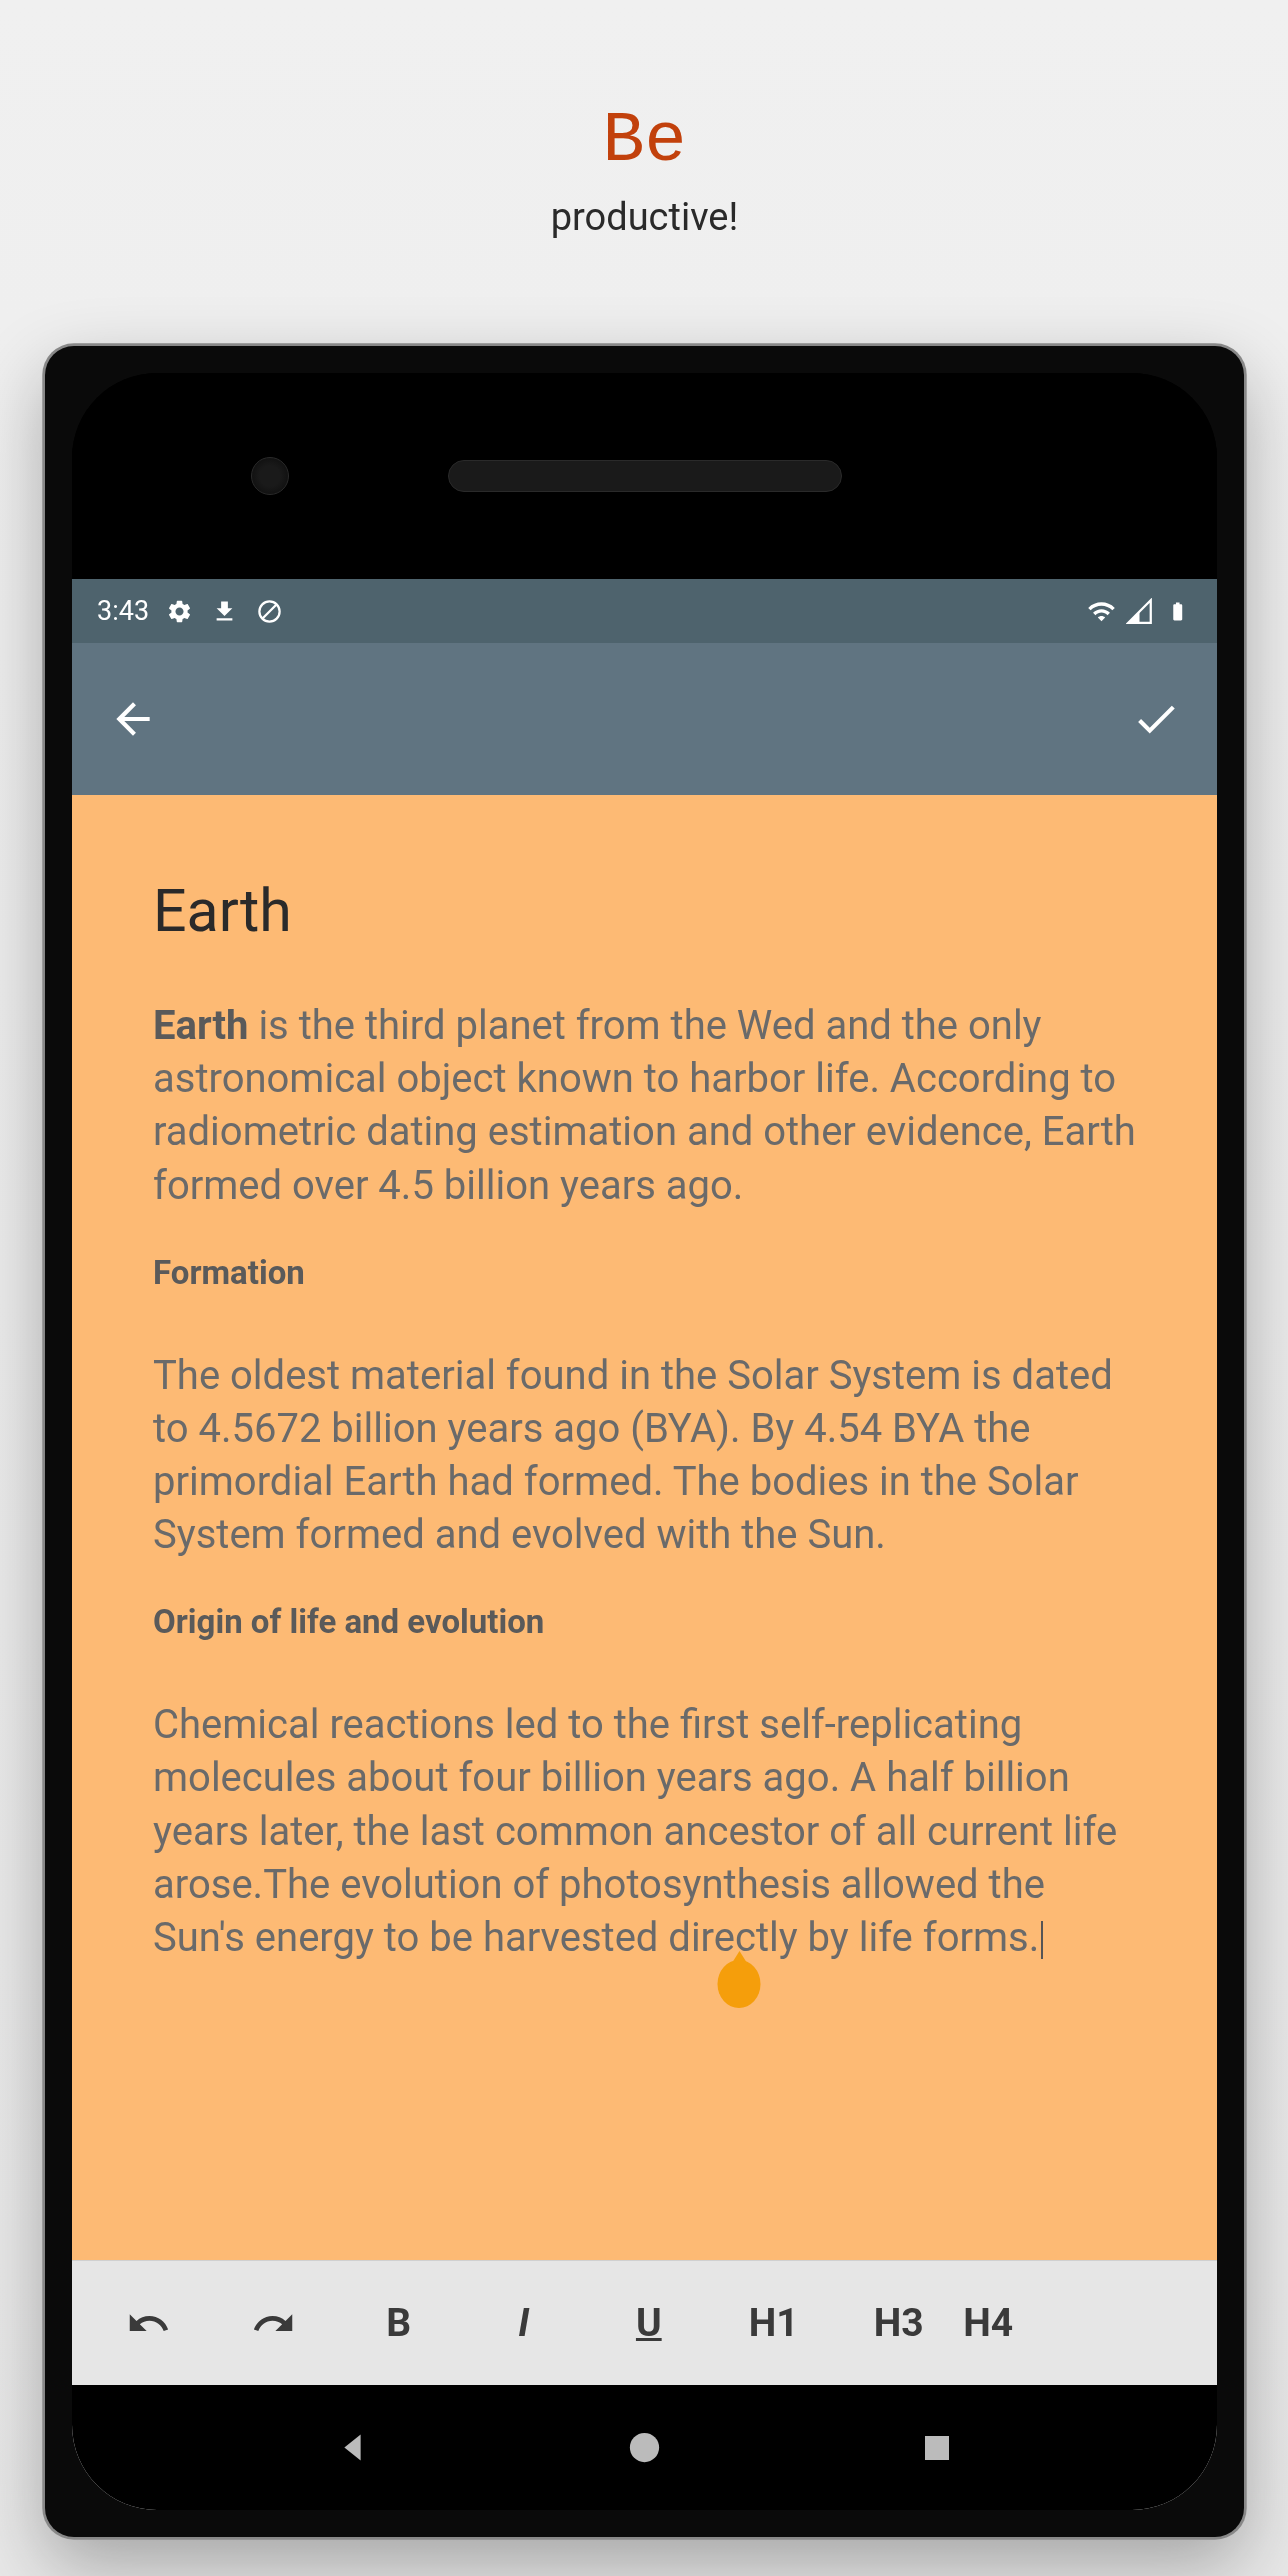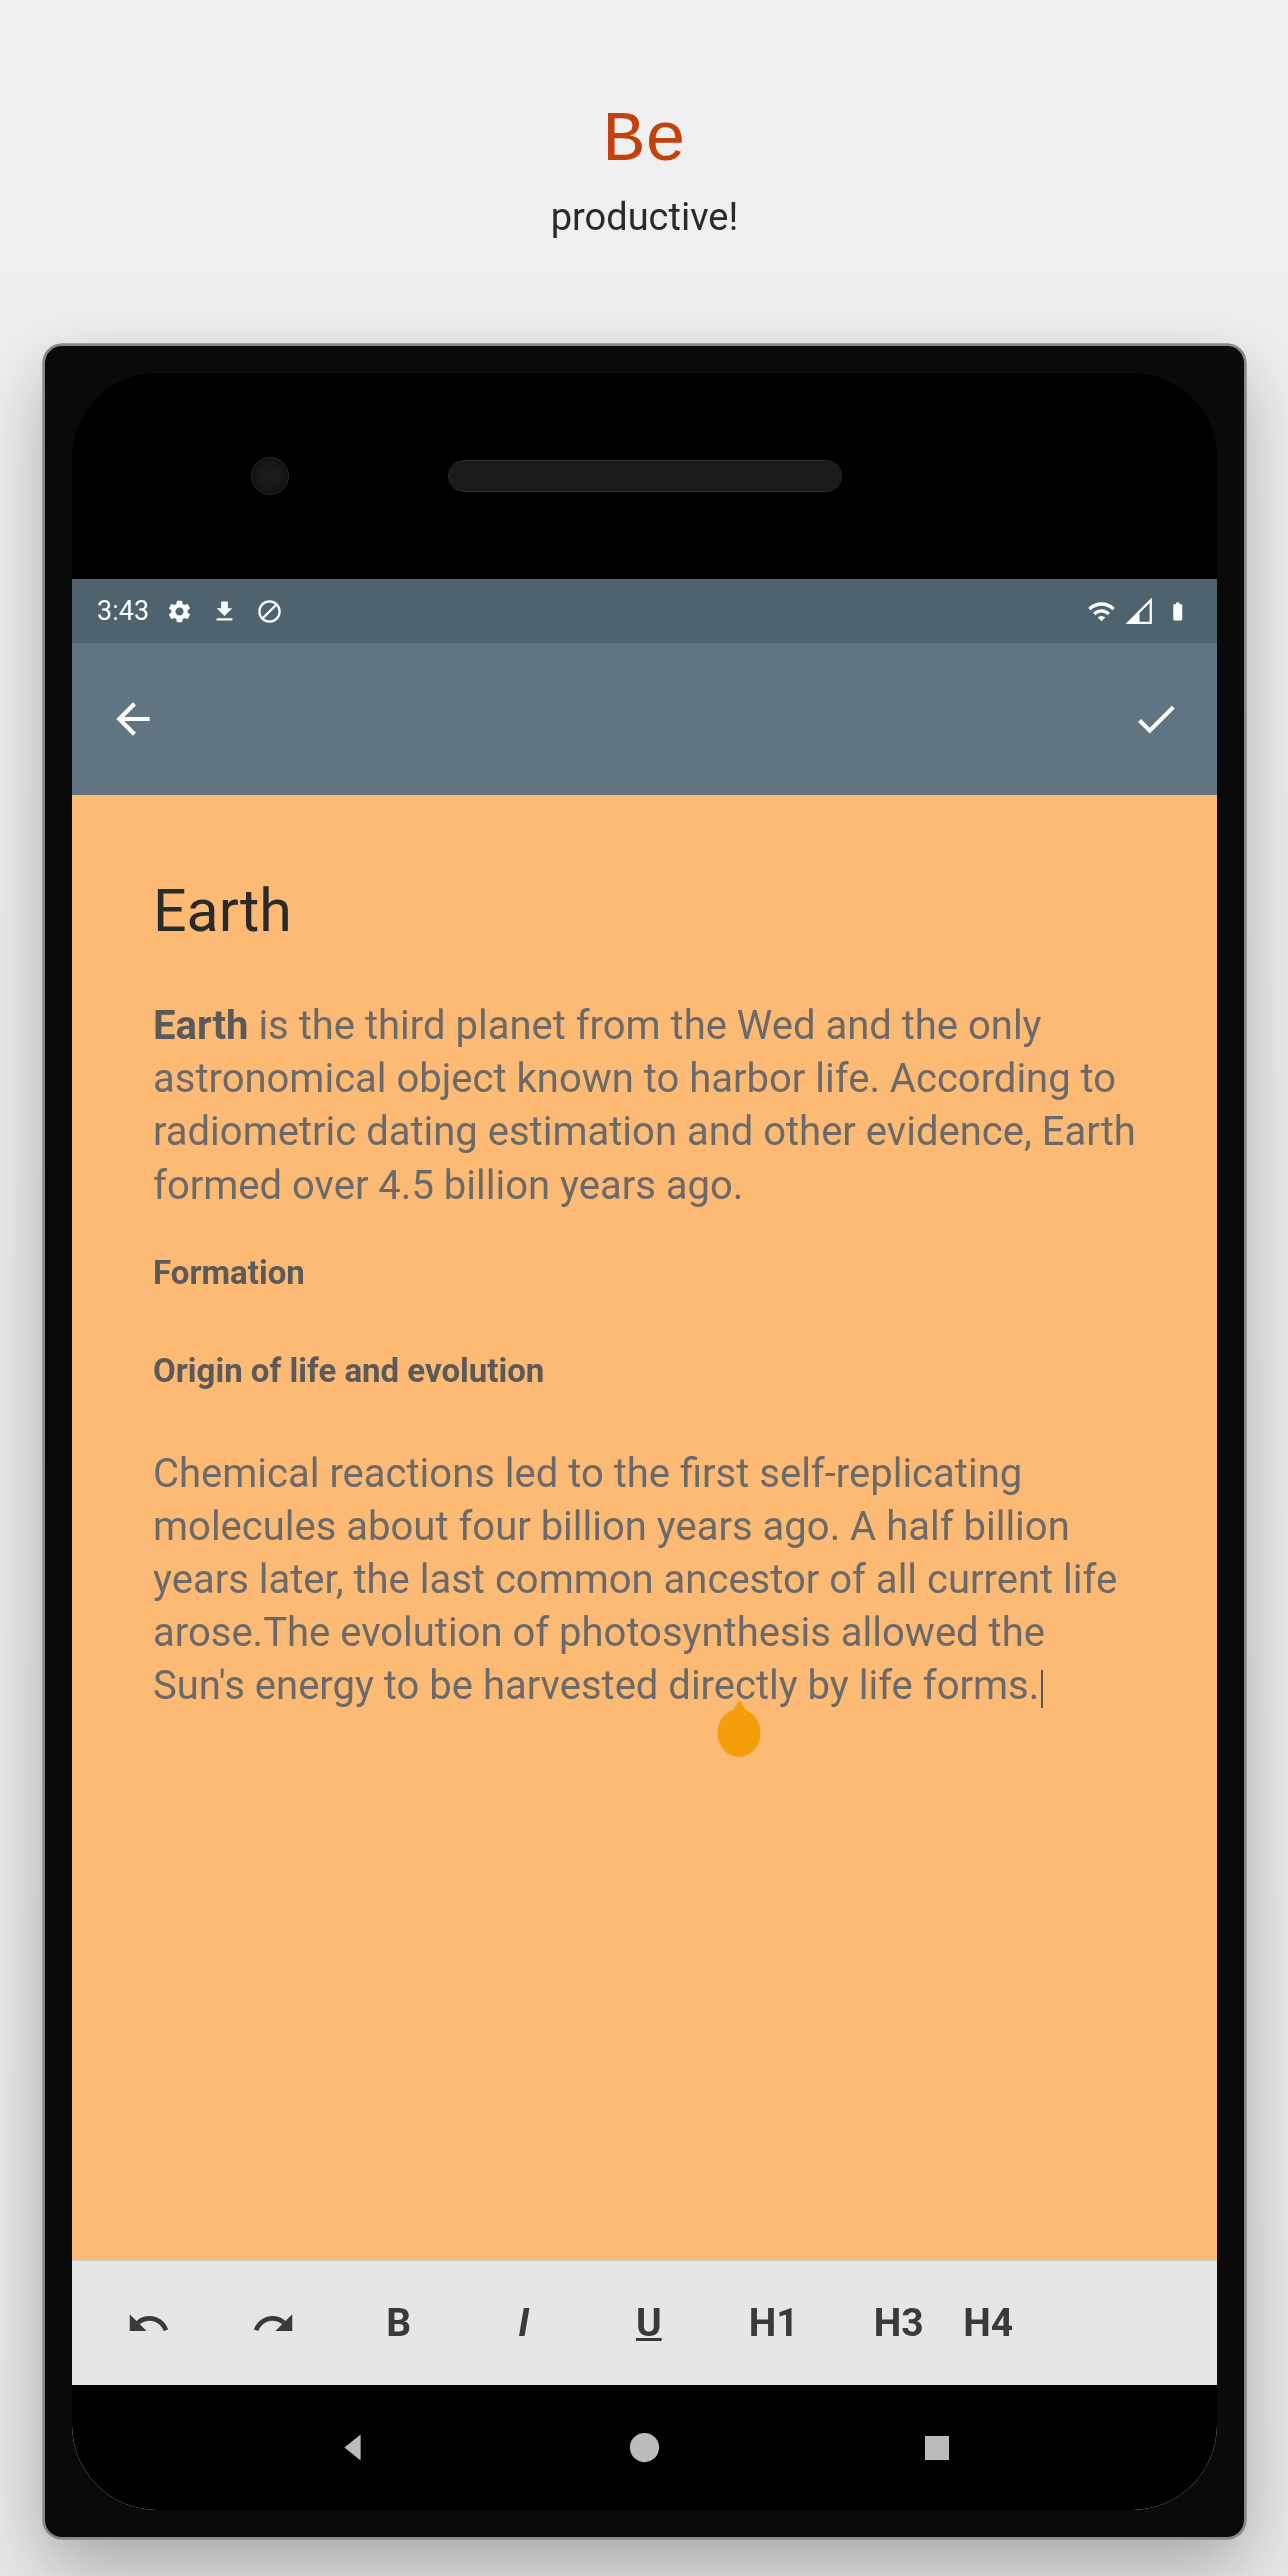--- a/index.html
+++ b/index.html
@@ -28,21 +28,21 @@
       font-size: 38px;
       font-weight: 400;
       color: #2a2a2a;
       margin-top: 18px;
       margin-bottom: 107px;
     }
     .phone-frame {
       width: 1199px;
       height: 2191px;
       background: #0a0a0a;
-      border-radius: 17px;
+      border-radius: 29px;
       padding: 27px;
       box-shadow: 0 0 0 2.7px #888, 0 27px 72px rgba(0,0,0,0.3);
       position: relative;
       overflow: hidden;
     }
     .phone-inner {
       width: 100%;
       height: 100%;
       background: #000;
       border-radius: 85px;
@@ -296,20 +296,21 @@
               <path d="M9 16.17L4.83 12l-1.42 1.41L9 19 21 7l-1.41-1.41z"></path>
             </svg>
         </div>
       </div>
 
       <div class="content-area">
         <div class="note-title">Earth</div>
         <div class="note-body">
           <span><strong>Earth</strong><span> is the third planet from the Wed and the only astronomical object known to harbor life. According to radiometric dating estimation and other evidence, Earth formed over 4.5 billion years ago.</span></span>
           <div class="heading">Formation</div>
+          <div>The oldest material found in the Solar System is dated to 4.5672 billion years ago (BYA). By 4.54 BYA the primordial Earth had formed. The bodies in the Solar System formed and evolved with the Sun.</div>
           <div class="heading">Origin of life and evolution</div>
           <span class="cursor-wrapper">
             <span>Chemical reactions led to the first self-replicating molecules about four billion years ago. A half billion years later, the last common ancestor of all current life arose.The evolution of photosynthesis allowed the Sun's energy to be harvested directly by life forms.</span><span class="cursor-line"></span>
             <span class="cursor-handle" style="left: 586px; top: 259px;"></span>
           </span>
         </div>
       </div>
 
       <div class="format-toolbar">
         <div class="toolbar-btn">

